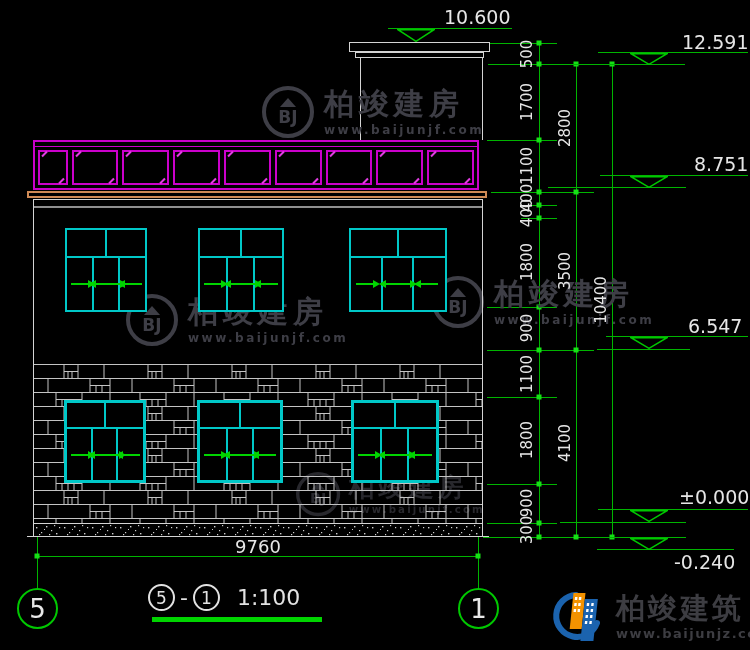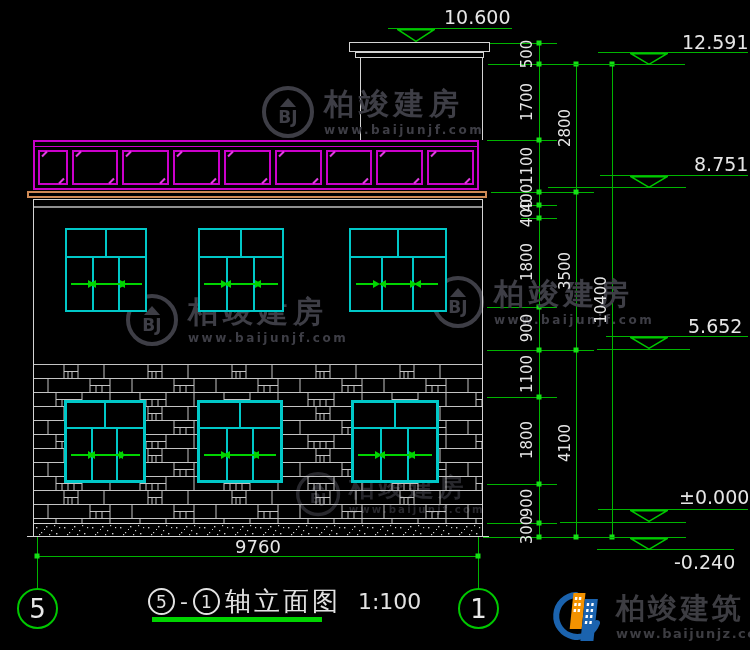--- a/index.html
+++ b/index.html
@@ -332,21 +332,21 @@
     </svg>
   <div class="hl" style="left:545px;top:64px;width:140px"></div>
 
   <span class="etxt" style="left:694px;top:153px">8.751</span>
   <div class="hl" style="left:600px;top:175px;width:148px"></div>
   <svg class="tri" style="left:630px;top:176px" width="38" height="12">
       <path d="M1 .7 L37 .7 L19 11.3 Z" fill="none" stroke="#00c800" stroke-width="1.5"></path>
     </svg>
   <div class="hl" style="left:548px;top:187px;width:138px"></div>
 
-  <span class="etxt" style="left:688px;top:315px">5.652</span>
+  <span class="etxt" style="left:688px;top:315px">6.547</span>
   <div class="hl" style="left:606px;top:336px;width:142px"></div>
   <svg class="tri" style="left:630px;top:337px" width="38" height="12">
       <path d="M1 .7 L37 .7 L19 11.3 Z" fill="none" stroke="#00c800" stroke-width="1.5"></path>
     </svg>
   <div class="hl" style="left:597px;top:349px;width:93px"></div>
 
   <span class="etxt" style="left:679px;top:486px">±0.000</span>
   <div class="hl" style="left:598px;top:509px;width:150px"></div>
   <svg class="tri" style="left:630px;top:510px" width="38" height="12">
       <path d="M1 .7 L37 .7 L19 11.3 Z" fill="none" stroke="#00c800" stroke-width="1.5"></path>
@@ -371,21 +371,20 @@
       <span>5</span>
     </div>
   <div class="bubble" style="left:458px;top:588px">
       <span>1</span>
     </div>
 
   <div class="title-block" style="left:148px;top:584px">
     <span class="tcirc">5</span>
     <span class="tdash">-</span>
     <span class="tcirc">1</span>
-    <span class="tname">轴立面图</span>
     <span class="tscale">1:100</span>
   </div>
   <div class="underline" style="left:152px;top:617px;width:170px;height:5px"></div>
 
   <div class="brand" style="left:546px;top:588px">
     <svg width="62" height="58" viewBox="0 0 62 58">
       <path d="M30 7 A 21 21 0 1 0 51 35" fill="none" stroke="#1b63ae" stroke-width="6" stroke-linecap="round"></path>
       <g transform="skewX(-6)">
         <rect x="28" y="5" width="12" height="36" fill="#f39200"></rect>
         <g fill="#fff">

